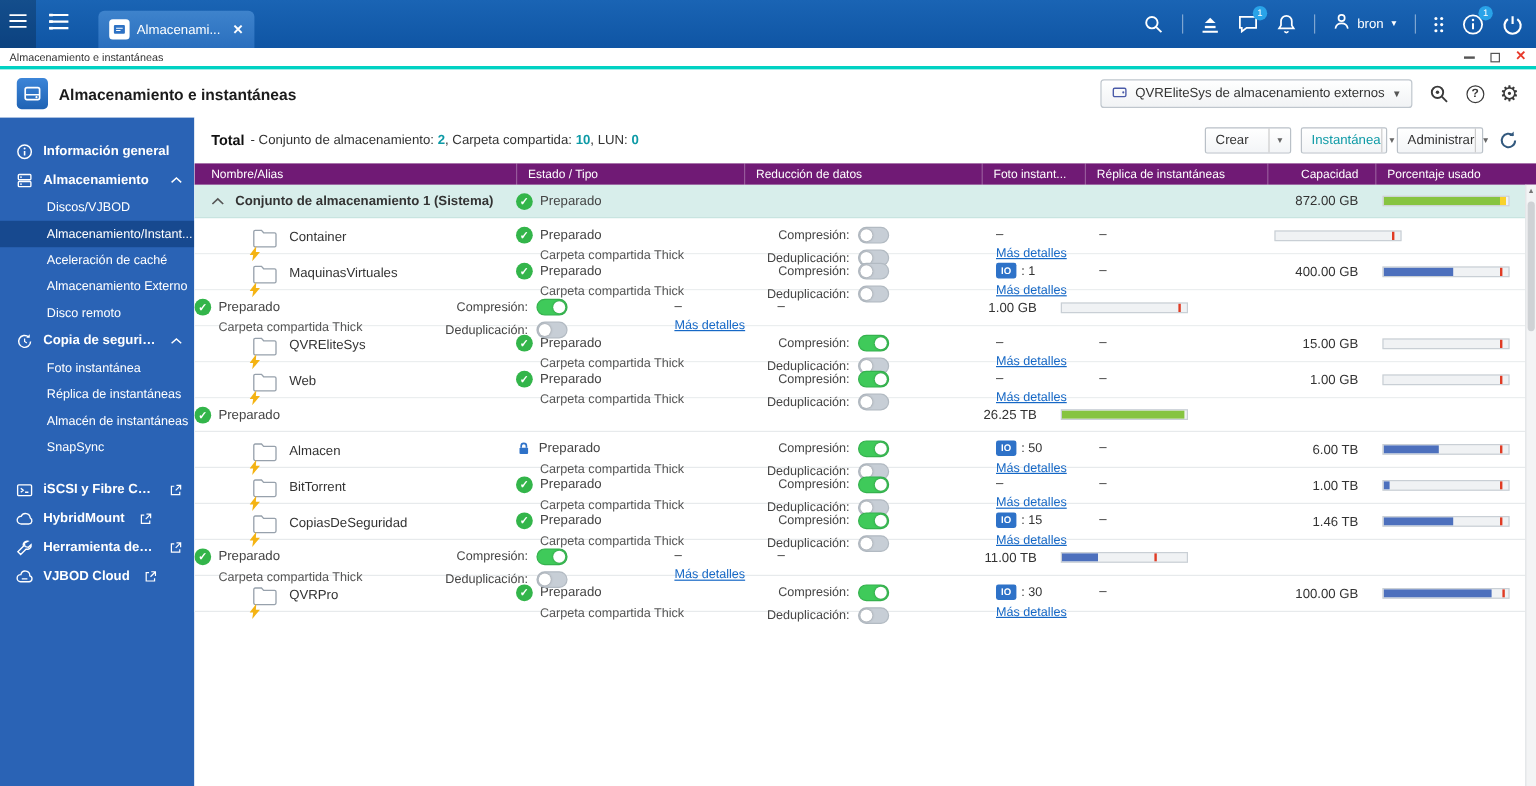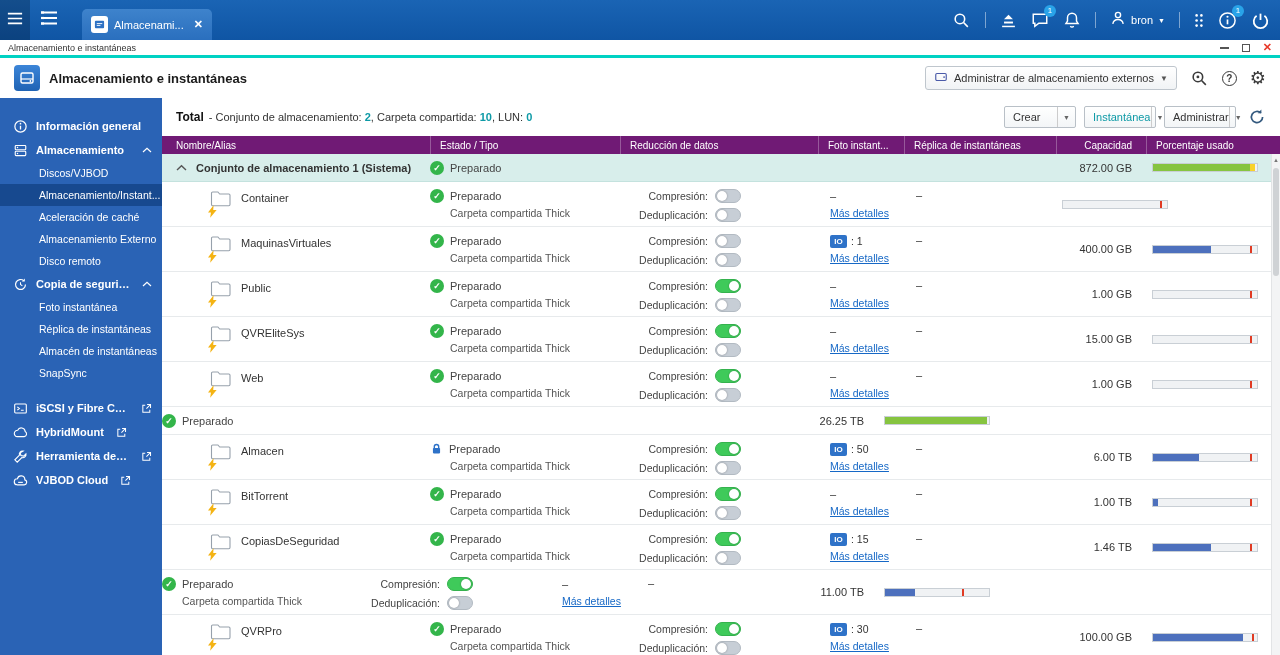--- a/index.html
+++ b/index.html
@@ -74,21 +74,21 @@
   .tablewrap{flex:1;position:relative;overflow:hidden}
   .thead{height:18px;display:flex;background:#701a75;color:#fff;font-size:10px;align-items:stretch}
   .th{display:flex;align-items:center;padding-left:9px;white-space:nowrap;overflow:hidden;border-left:1px solid rgba(255,255,255,.28)}
   .th:first-child{border-left:none;padding-left:14px}
   .th.col-cap{justify-content:flex-end;padding-right:14px;padding-left:0}
   .col-name{width:268px}.col-status{width:190px}.col-red{width:198px}.col-foto{width:86px}.col-rep{width:152px}.col-cap{width:90px}.col-usage{flex:1}
   .cell{height:100%}
   .trow{display:flex;border-bottom:1px solid #e7eaec;background:#fff;cursor:default}
   .trow.group{height:28px}
   .trow.group.selected{background:#d8eeeb;border-bottom-color:#c4e2de}
-  .trow.item{height:45px}
+  .trow.item{height:30px}
   .gname{display:flex;align-items:center;gap:9px;padding-left:14px}
   .gtitle{font-size:11px;font-weight:bold;color:#333;white-space:nowrap}
   .gcaret{cursor:pointer;flex-shrink:0}
   .gstat{display:flex;align-items:center;gap:6px;font-size:11px;color:#444}
   .iname{display:flex;gap:10px;padding-left:48px;padding-top:8px;font-size:11px;color:#333}
   .folder-wrap{position:relative;width:21px;height:17px;flex-shrink:0}
   .folder-wrap .bolt{position:absolute;left:-2px;bottom:-11px;width:9px;height:13px}
   .nm{padding-top:2px;white-space:nowrap}
   .stat{padding-top:7px;display:flex;flex-direction:column;gap:4px;font-size:11px;color:#444}
   .line1{display:flex;align-items:center;gap:6px}
@@ -229,21 +229,21 @@
         <circle cx="11.4" cy="11" r="0.9" fill="#fff"></circle>
       </svg>
   </span>
   <span class="apphdr-title">Almacenamiento e instantáneas</span>
   <span class="apphdr-right">
     <span class="devices-btn">
       <span><svg width="14" height="14" viewBox="0 0 16 16">
             <rect x="2" y="4" width="12" height="8" rx="1.4" fill="none" stroke="#4a5aa8" stroke-width="1.3"></rect>
             <circle cx="11.5" cy="8" r="1" fill="#4a5aa8"></circle>
           </svg></span>
-      <span>Administrar de almacenamiento externos</span>
+      <span>QVREliteSys de almacenamiento externos</span>
       <span class="sm-caret">▼</span>
     </span>
     <span style="display:flex;cursor:pointer">
         <svg width="19" height="19" viewBox="0 0 24 24">
           <circle cx="10" cy="10" r="6" fill="none" stroke="#3a3a3a" stroke-width="2"></circle>
           <line x1="14.6" y1="14.6" x2="20" y2="20" stroke="#3a3a3a" stroke-width="2"></line>
           <circle cx="10" cy="10" r="1.8" fill="#3a3a3a"></circle>
         </svg>
       </span>
     <span class="help-circle">?</span>
@@ -510,28 +510,20 @@
             <div class="cell col-rep rep">–</div>
             <div class="cell col-cap cap">400.00 GB</div>
             <div class="cell col-usage usage">
               <span class="bar">
                 <span class="seg" style="width:56%;background:#4d70bd"></span>
                 <span class="tick" style="left:93%"></span>
               </span>
             </div>
           </div>
           <div class="trow item">
-            <div class="cell col-name iname">
-              <span class="folder-wrap"><svg width="21" height="17" viewBox="0 0 21 17">
-                  <path d="M1.5 3.2c0-.7.5-1.2 1.2-1.2h5.2l1.8 2h9.1c.7 0 1.2.5 1.2 1.2v9.4c0 .7-.5 1.2-1.2 1.2H2.7c-.7 0-1.2-.5-1.2-1.2z" fill="#fff" stroke="#97a1ac" stroke-width="1.1"></path>
-                </svg><svg class="bolt" viewBox="0 0 10 14">
-                  <path d="M6.2 0L0 8h3.3L2.4 14 9.6 5.4H5.8z" fill="#f4b313"></path>
-                </svg></span>
-              <span class="nm">Public</span>
-            </div>
             <div class="cell col-status stat">
               <span class="line1">
                 <span class="check">✓</span>
                 <span>Preparado</span>
               </span>
               <span class="line2">Carpeta compartida Thick</span>
             </div>
             <div class="cell col-red red">
               <span class="rline">
                 <span class="rlabel">Compresión:</span>

